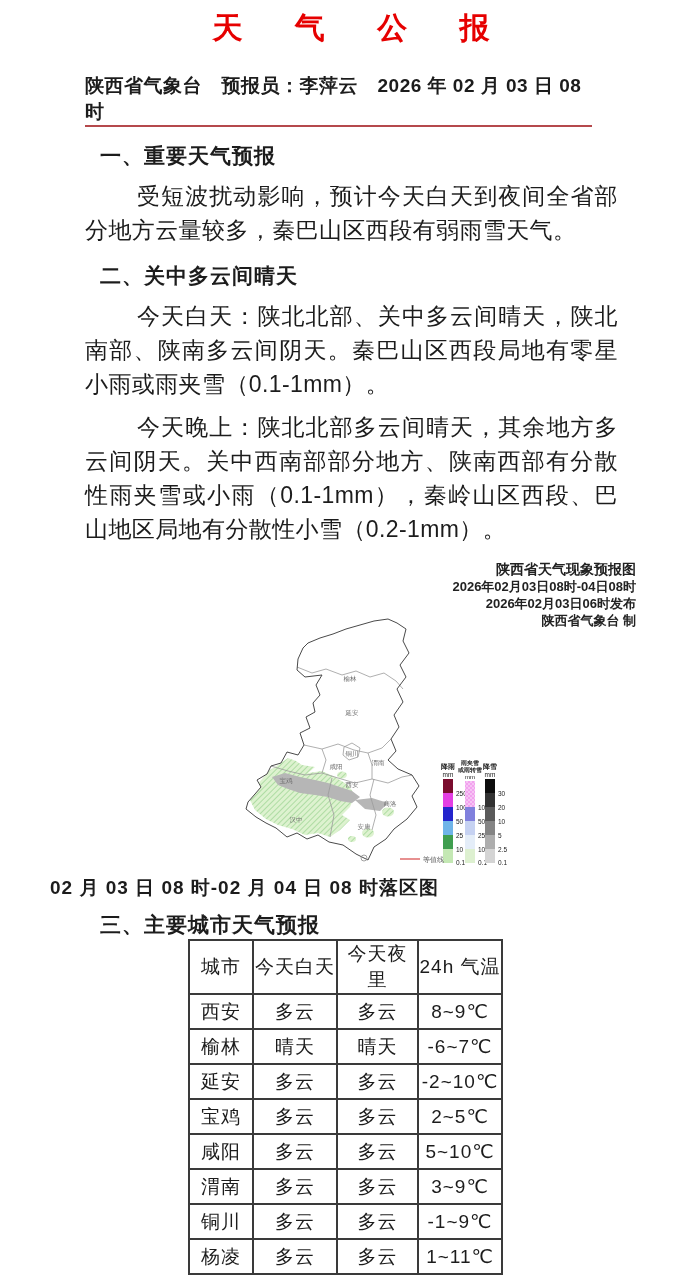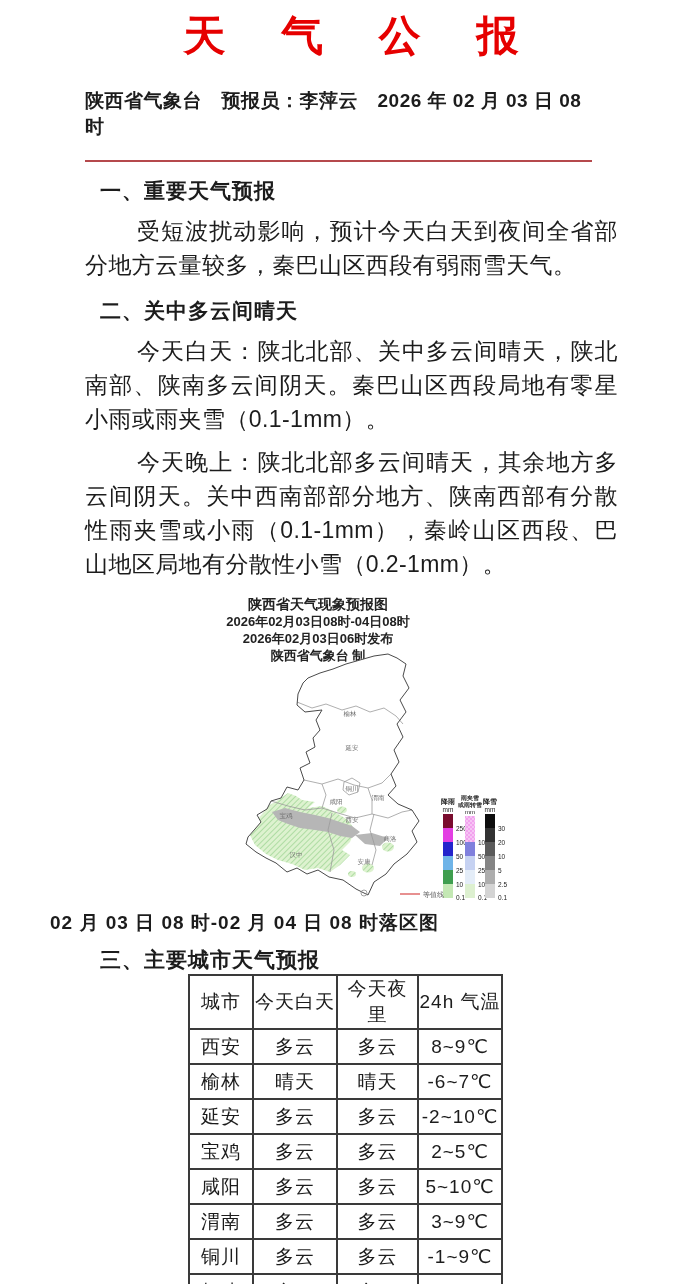--- a/index.html
+++ b/index.html
@@ -3,35 +3,35 @@
 <meta charset="utf-8">
 <style>
   html,body{margin:0;padding:0;background:#ffffff;}
   body{
     width:690px;height:1284px;overflow:hidden;position:relative;
     font-family:"Liberation Sans","DejaVu Sans",sans-serif;
     color:#1c1c1c;
   }
   .doc-title{
     margin-top:8px;text-align:center;padding-left:34px;
-    font-size:42px;font-weight:bold;letter-spacing:22px;color:#e60000;
+    font-size:30px;font-weight:bold;letter-spacing:22px;color:#e60000;
   }
   .header-info{
     margin:24px 0 0 85px;width:507px;
     font-size:19px;font-weight:bold;letter-spacing:.5px;
-    padding-bottom:20px;border-bottom:2px solid #b5494c;
+    padding-bottom:0;border-bottom:2px solid #b5494c;
   }
   .sec-heading{
     margin:15px 0 0 100px;font-size:21px;font-weight:bold;letter-spacing:1px;
   }
   .para{
     margin:9px 72px 0 85px;font-size:23px;line-height:34px;
     text-indent:52px;text-align:justify;letter-spacing:.4px;font-weight:400;
   }
-  .map-head{width:636px;margin-top:14px;text-align:center;color:#222;font-weight:bold;}
+  .map-head{width:636px;margin-top:14px;text-align:right;color:#222;font-weight:bold;}
   .map-head .l1{font-size:14px;line-height:18px;}
   .map-head .l2{font-size:13px;line-height:17px;}
   .map-svg{display:block;margin-top:-14px;}
   .map-caption{
     width:640px;margin:2px 0 0 50px;text-align:left;
     font-size:19px;font-weight:bold;letter-spacing:1px;
   }
   table.wx{
     border-collapse:collapse;margin-left:188px;table-layout:fixed;
   }

